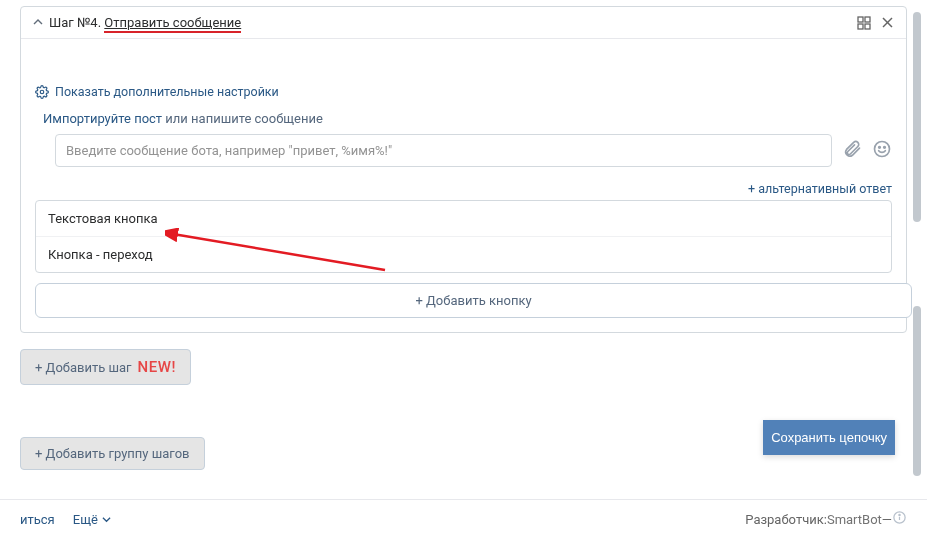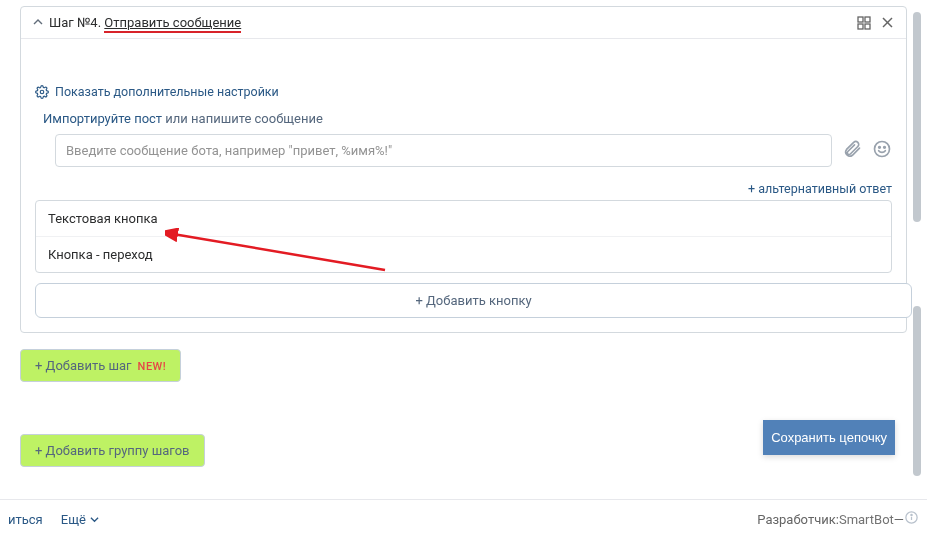--- a/index.html
+++ b/index.html
@@ -132,48 +132,48 @@
     margin-top:16px;
     display:flex;
     gap:14px;
   }
   .outline-btn {
     border:1px solid #c5d0db;
     border-radius:4px;
     padding:8px 14px;
     font-size:13px;
     color:#55677d;
-    background:#bef264;
+    background:#e5e5e5;
     cursor:pointer;
     display:flex;
     align-items:baseline;
     gap:6px;
   }
-  .outline-btn .new-badge { color:#e64646; font-weight:500; letter-spacing:.5px; font-size:11px;}
+  .outline-btn .new-badge { color:#e64646; font-weight:500; letter-spacing:.5px; font-size:15px;}
   .save-btn {
     position:absolute;
     right:32px;
     top:420px;
     background:#5181b8;
     color:#fff;
     border:none;
     border-radius:0;
     padding:10px 8px;
     font-size:13px;
     cursor:pointer;
     box-shadow:0 2px 6px rgba(0,0,0,.15);
   }
   .add-group-row { margin-top:52px; }
   .footer {
     position:absolute;
     left:0;
     right:0;
     bottom:0;
     border-top:1px solid #e7e8ec;
-    padding:10px 8px;
+    padding:10px 20px;
     display:flex;
     align-items:center;
     font-size:13px;
     color:#656565;
   }
   .footer .left-links { display:flex; gap:18px; }
   .footer .left-links span { color:#2a5885; cursor:pointer; }
   .footer .left-links .more { display:flex; align-items:center; gap:4px; }
   .footer .right-credit { margin-left:auto; display:flex; align-items:center; }
   .footer .right-credit .link { color:#737373; cursor:pointer; }

